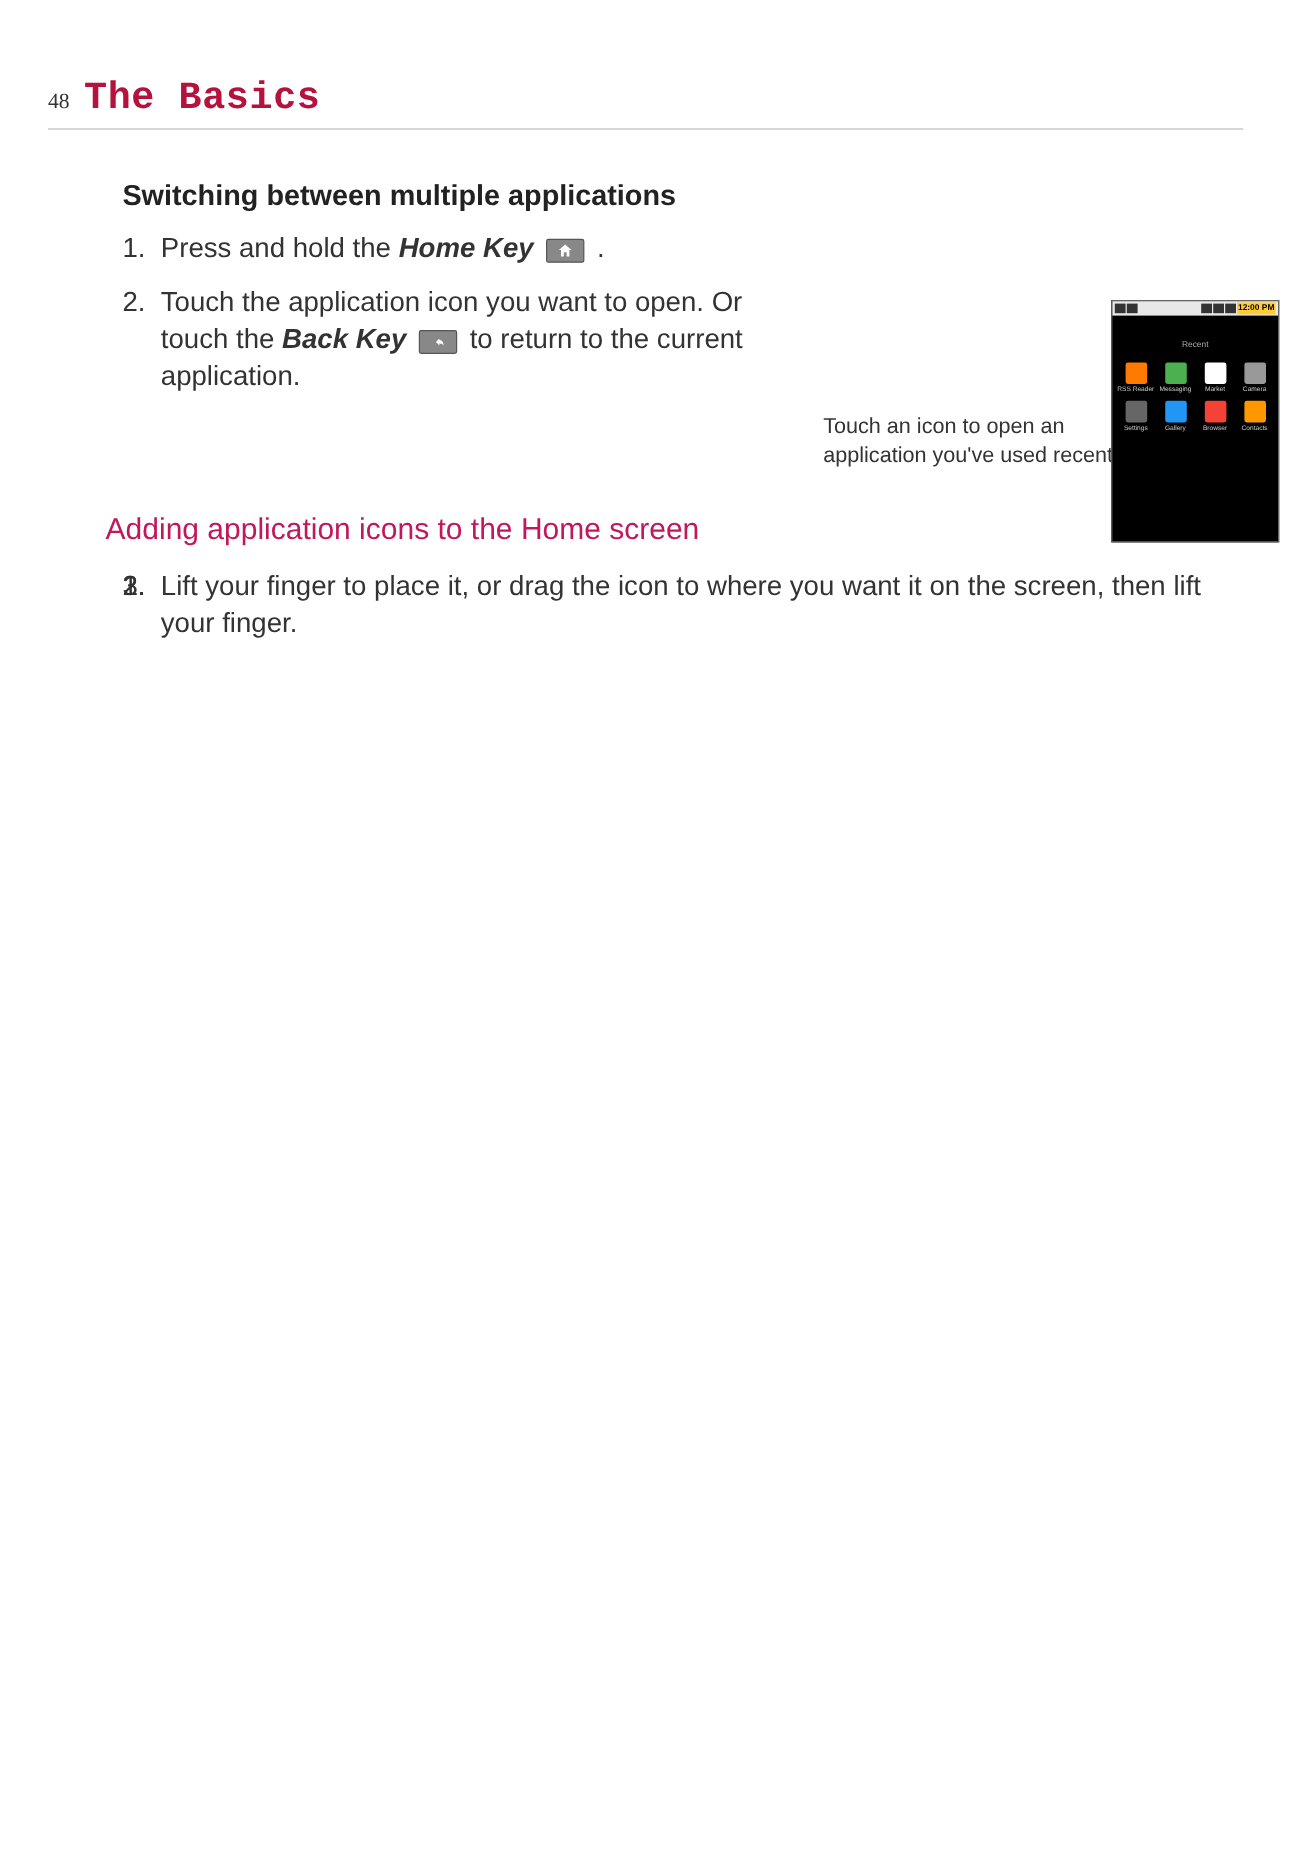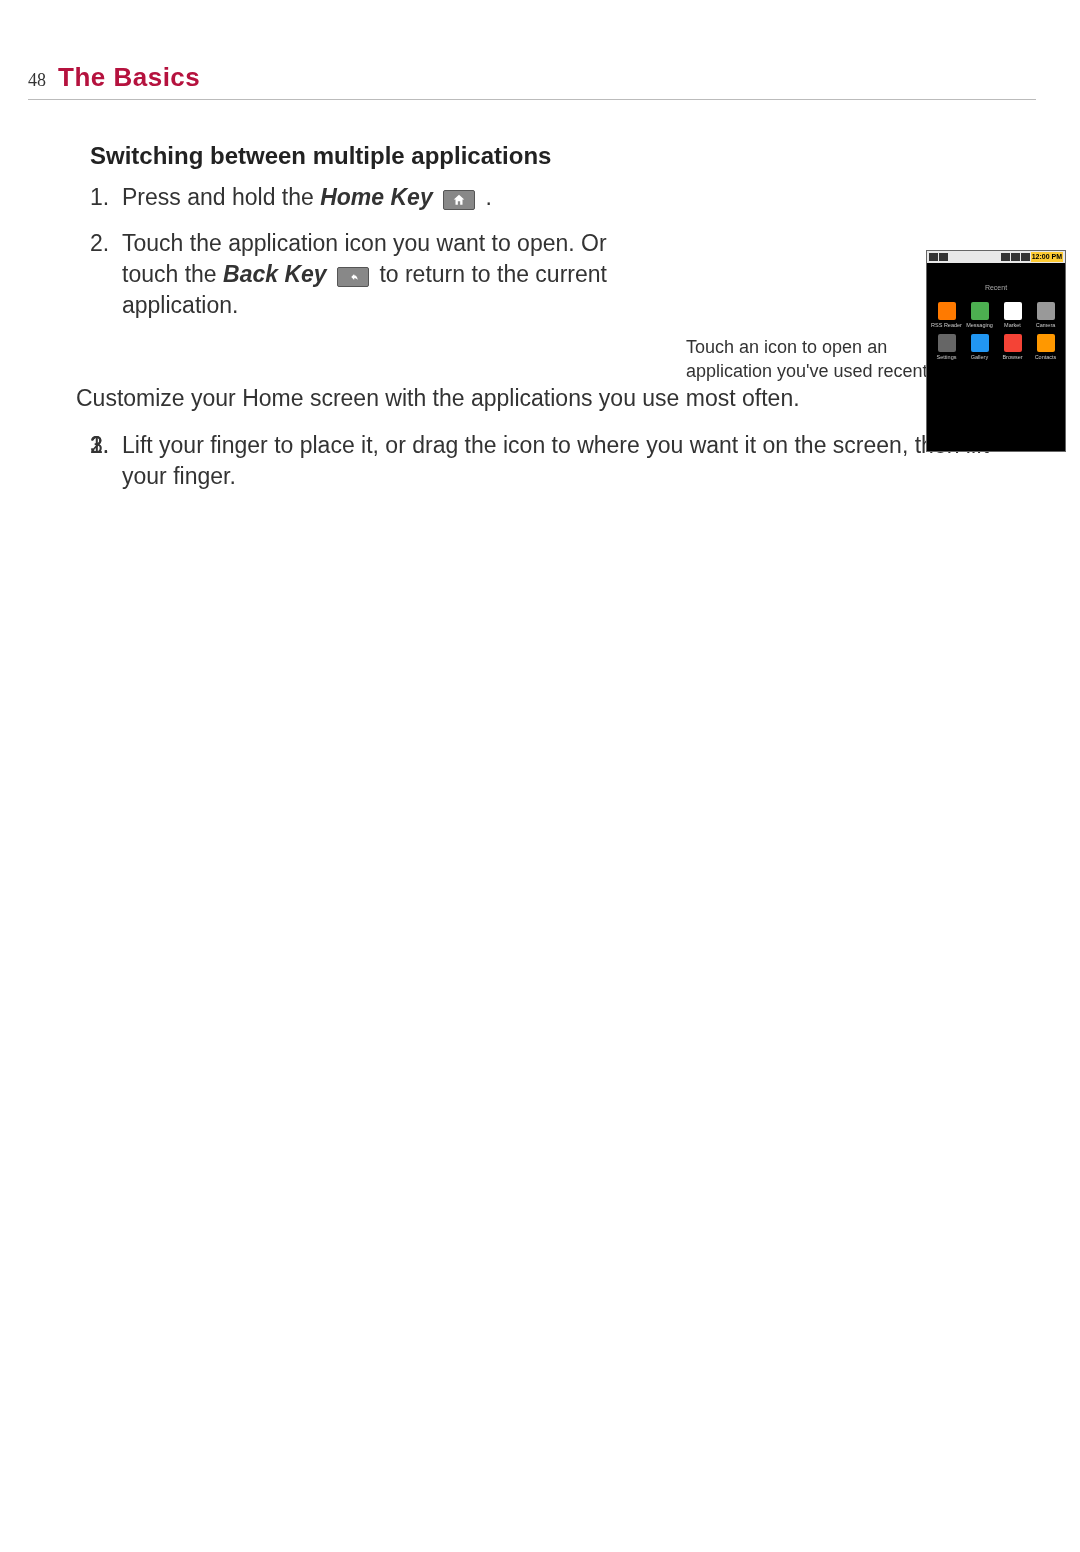--- a/index.html
+++ b/index.html
@@ -9,40 +9,40 @@
     font-size:23px;
     line-height:1.35;
     background:#fff;
     -webkit-font-smoothing:antialiased;
   }
   .page{
     width:1080px;
     height:1552px;
     position:relative;
     box-sizing:border-box;
-    padding:60px 44px 0 28px;
+    padding:60px 44px 0 40px;
   }
   .runhead{
     display:flex;
     align-items:baseline;
     gap:12px;
     border-bottom:1px solid #bbb;
     padding-bottom:4px;
     margin-bottom:40px;
   }
   .pg-number{
     font-size:18px;
     font-weight:normal;
     font-family:Georgia, 'Times New Roman', serif;
     color:#333;
   }
   .chapter-title{
-    font-family:Liberation Sans, sans-serif;
+    font-family:Liberation Mono, monospace;
     font-weight:bold;
-    font-size:26px;
+    font-size:32px;
     color:#b5123e;
     letter-spacing:0.5px;
   }
   .content{
     padding-left:62px;
     padding-right:0;
     margin-top:27px;
   }
   .subhead-black{
     font-weight:bold;
@@ -213,21 +213,21 @@
         </span>
         <span> to return to the current application.</span>
       </li>
     </ol>
 
     <div class="callout-wrap">
       <div class="callout">Touch an icon to open an application you've used recently.</div>
       <div class="callout-line"></div>
     </div>
 
-    <p class="intro">Customize your Home screen with the applications you use most often.</p>
+    <p class="subhead-pink">Adding application icons to the Home screen</p>
 
     <ol class="steps">
       <li>
         <span class="num">1.</span>
       </li>
       <li>
         <span class="num">2.</span>
       </li>
       <li>
         <span class="num">3.</span>

